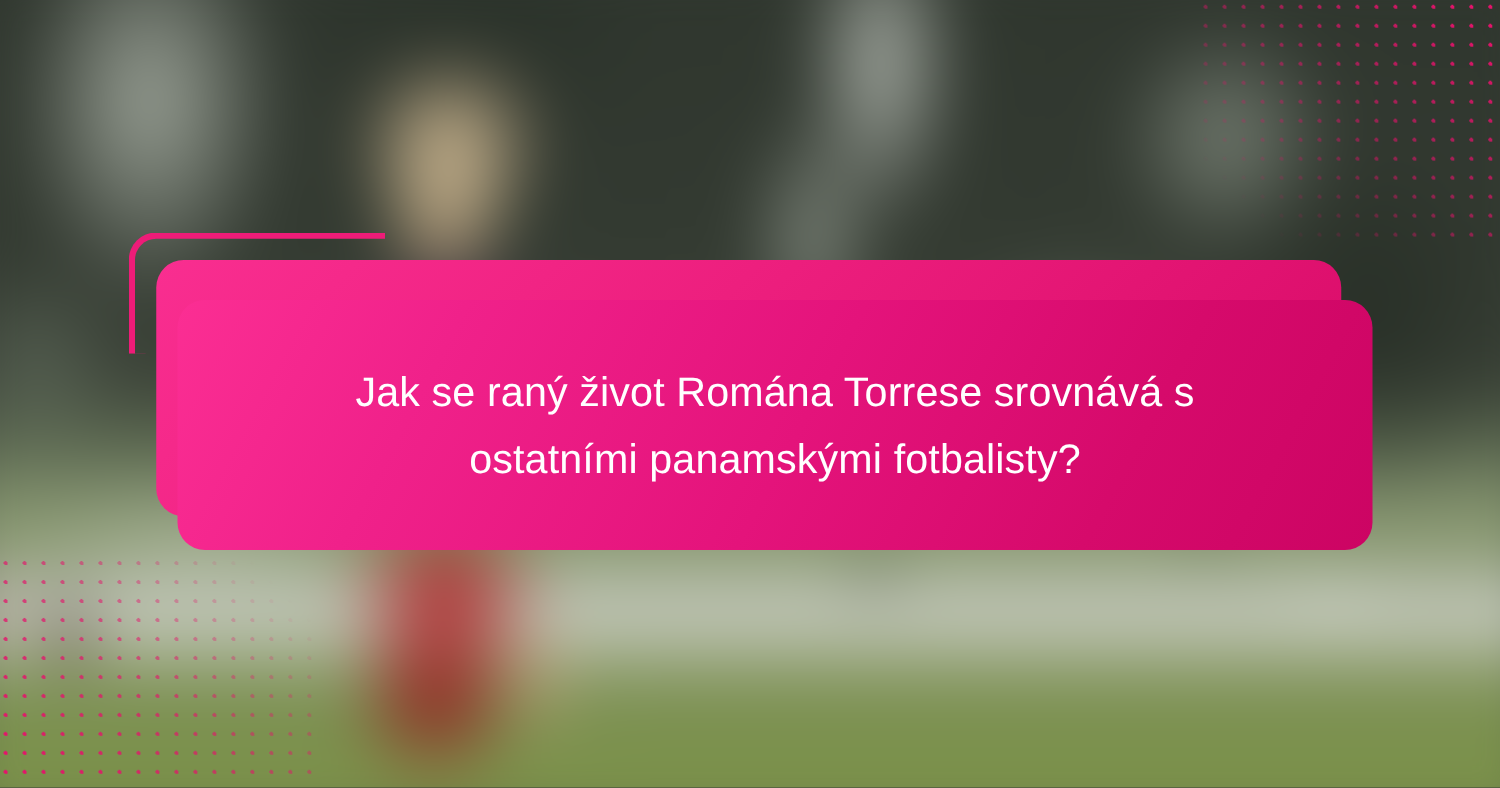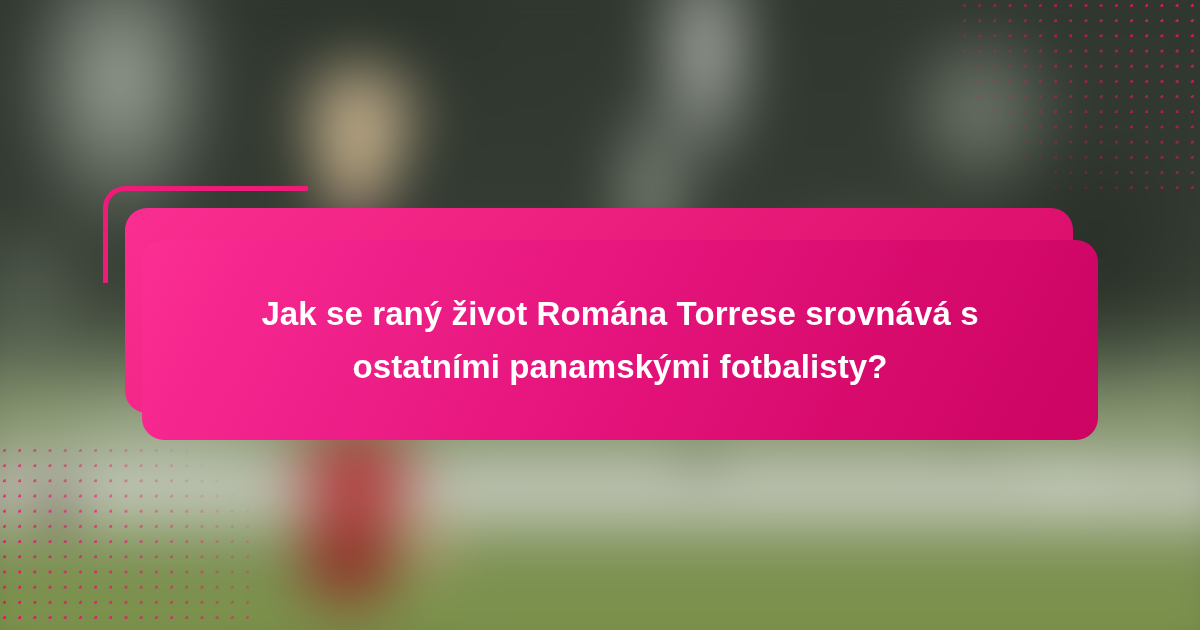--- a/index.html
+++ b/index.html
@@ -91,21 +91,21 @@
   }
   #card-front{
     left:142px;top:240px;width:956px;height:200px;
     background:linear-gradient(118deg,#FB2E93 0%,#F0218A 22%,#E4137B 52%,#D60A6B 78%,#CC0463 100%);
     display:flex;align-items:center;justify-content:center;
   }
   #headline{
     margin:0;padding:0 46px;
     color:#FFFFFF;
     font-size:33px;
-    font-weight:700;
+    font-weight:400;
     line-height:53px;
     text-align:center;
     letter-spacing:.1px;
     max-width:800px;
   }
 </style>
 </head>
 <body>
 
 <div id="stage">

